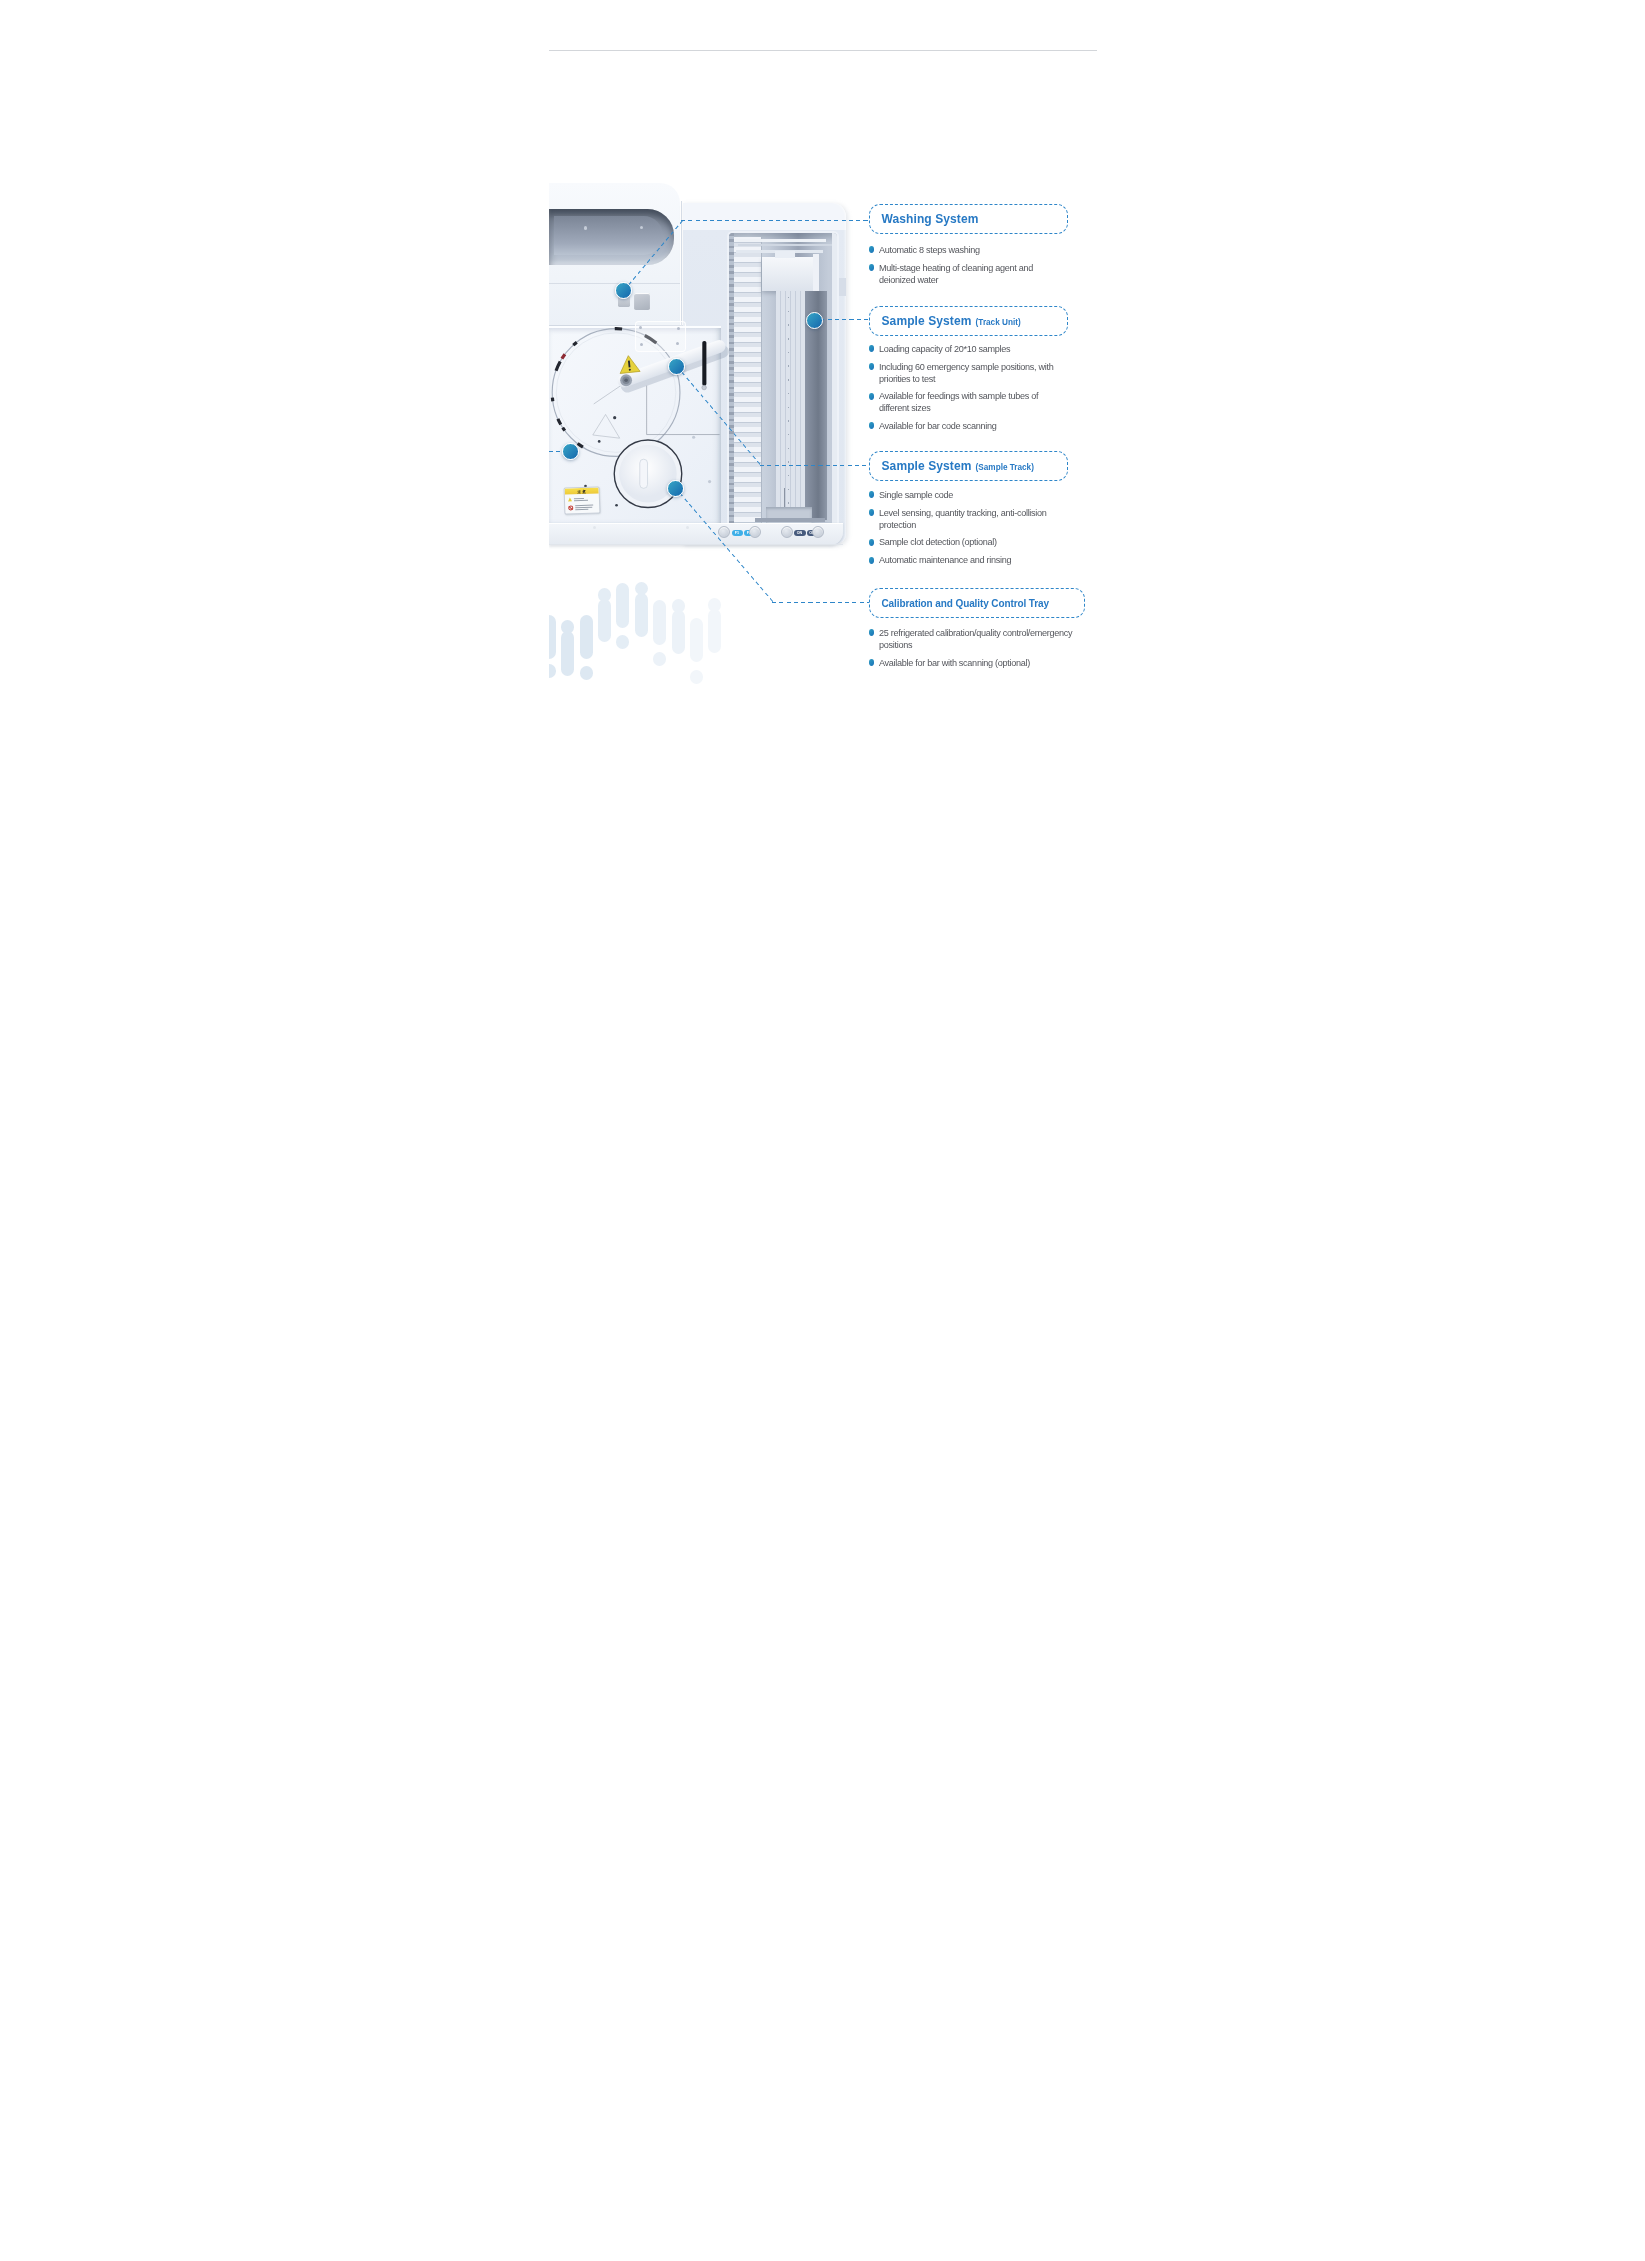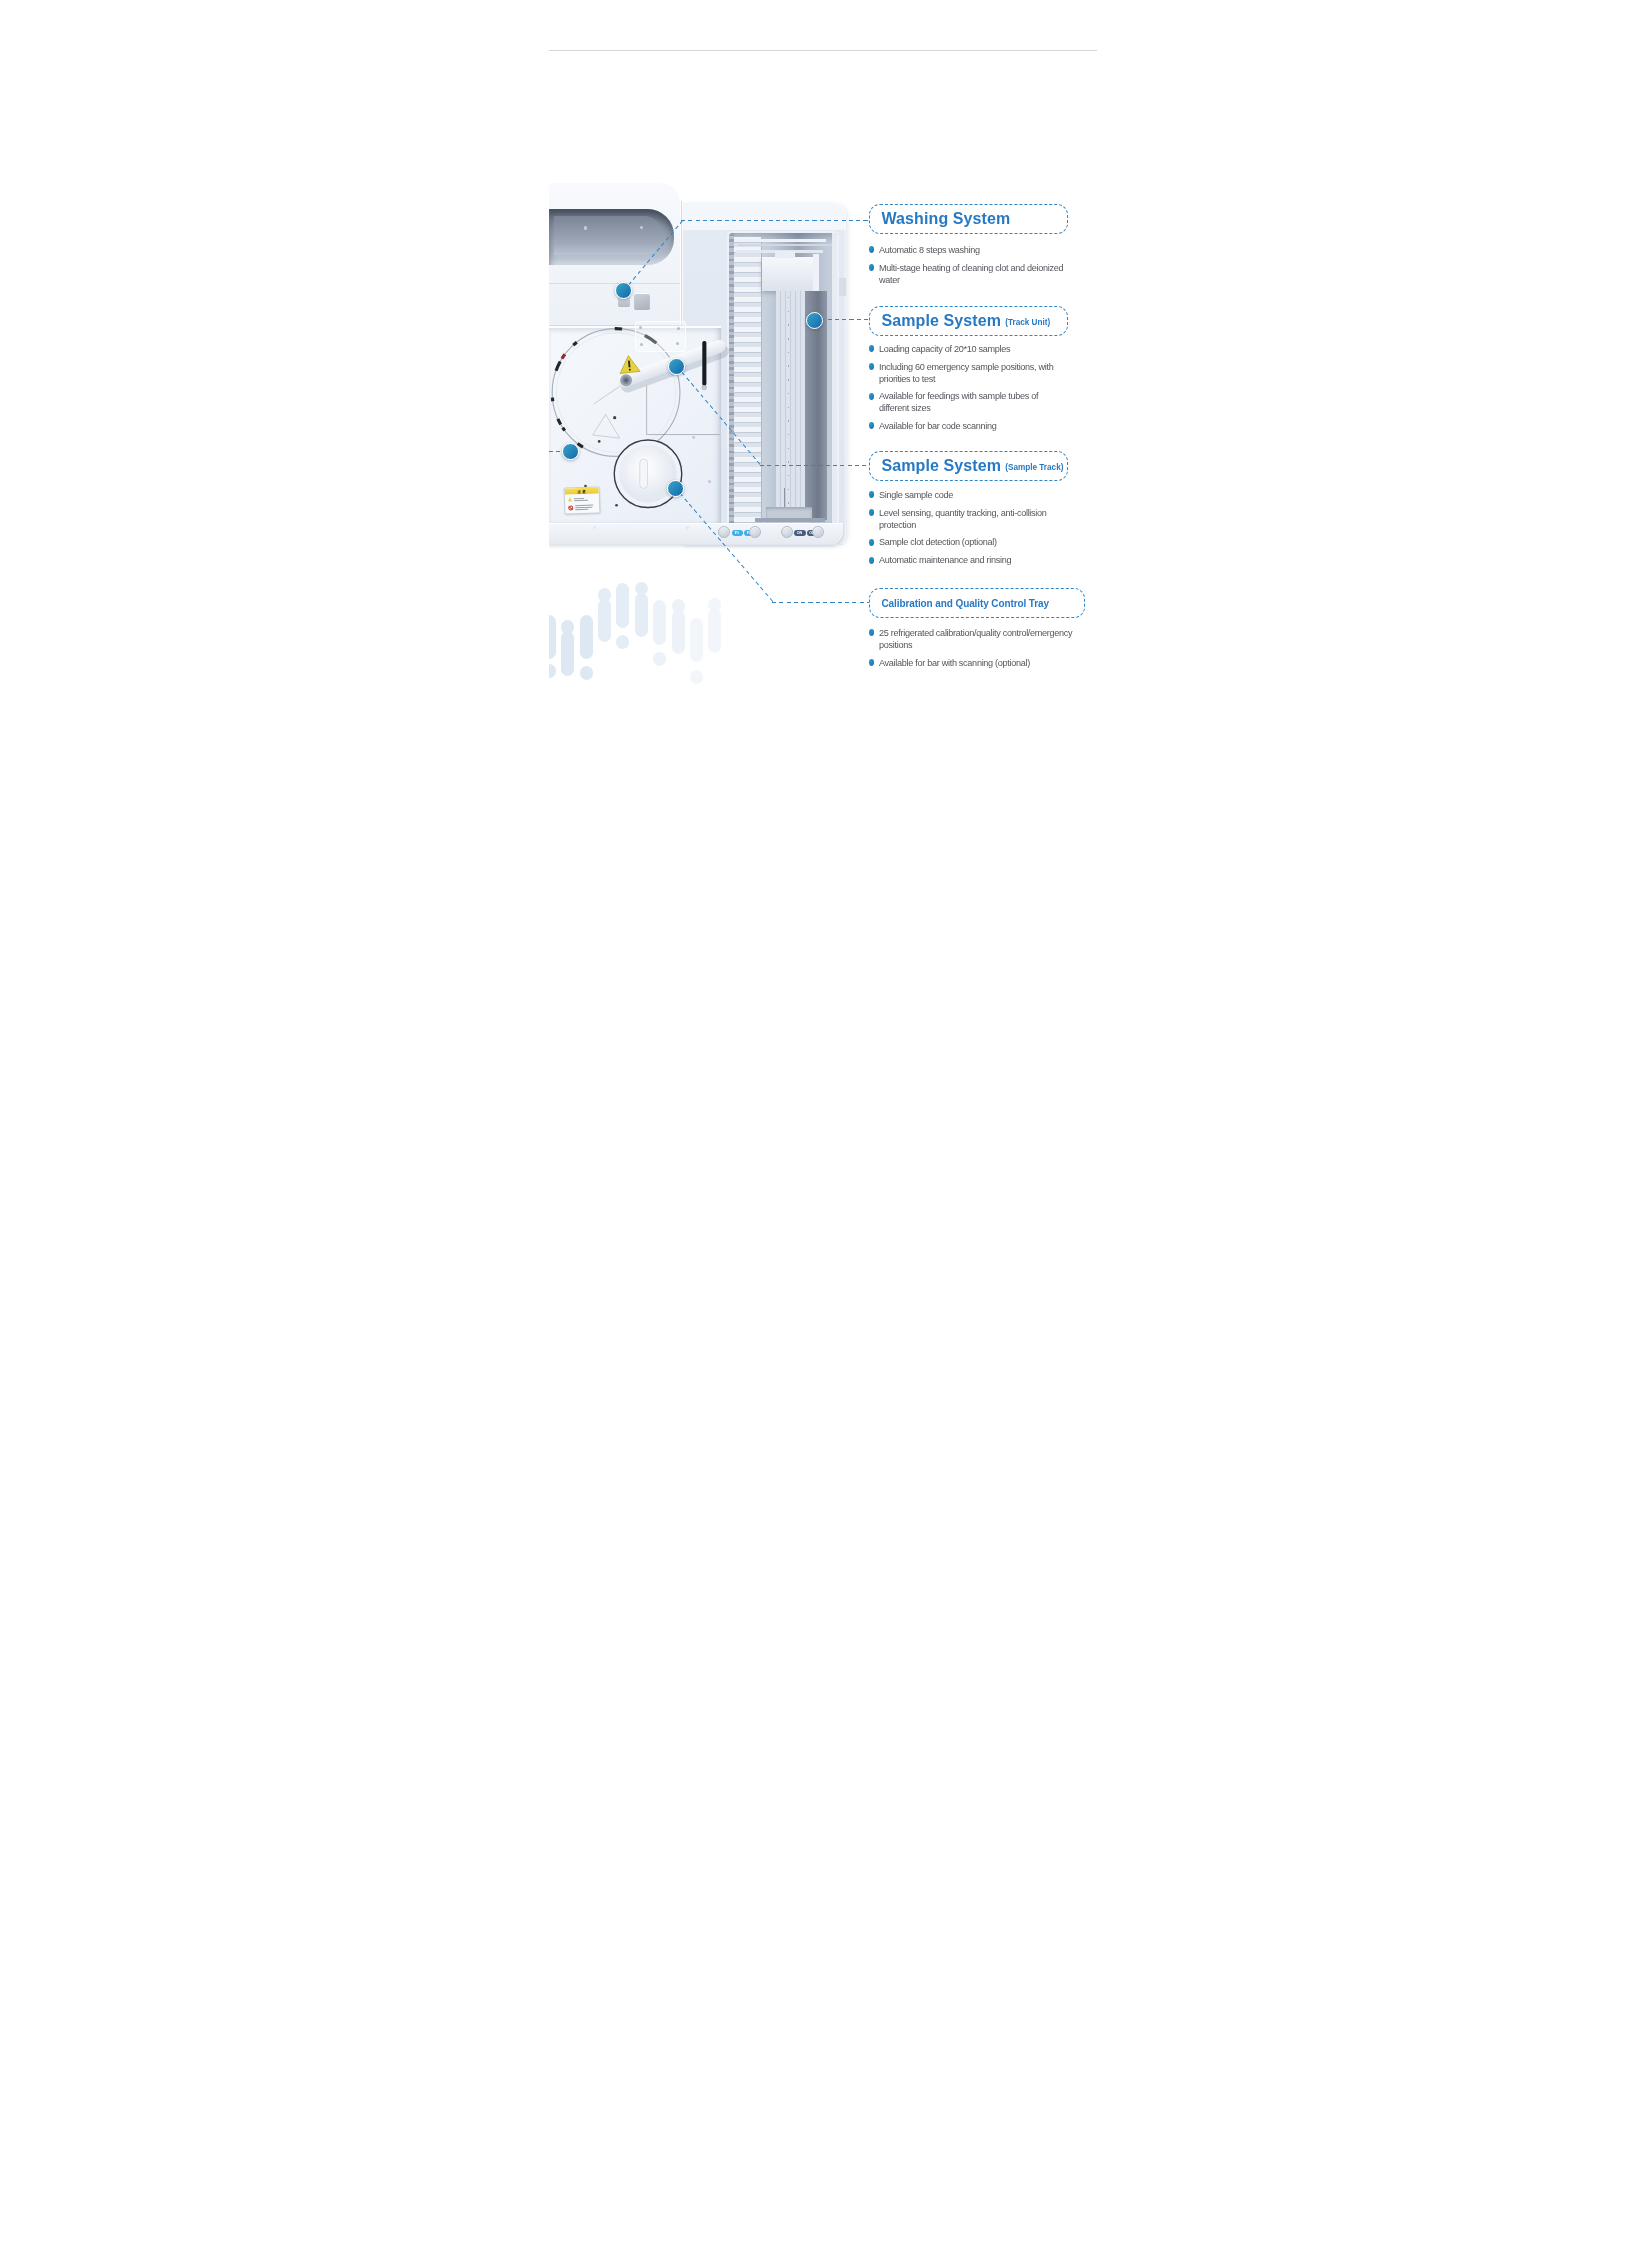--- a/index.html
+++ b/index.html
@@ -95,21 +95,21 @@
   .lead{position:absolute;height:1.4px;
       background:repeating-linear-gradient(90deg,#2e86c9 0 4.1px,rgba(0,0,0,0) 4.1px 7.3px);}
   .diag{transform-origin:0 50%;}
   .marker{position:absolute;width:17px;height:17px;border-radius:50%;box-sizing:border-box;
       background:linear-gradient(135deg,#38a6c6,#1567ad);border:1.8px solid #fff;
       box-shadow:0 0.9px 3.2px rgba(35,70,110,.4);}
 
   
   .callout{position:absolute;border:1.4px dashed #2e86c9;border-radius:11px;background:#fff;
       display:flex;align-items:center;padding:0 12px;box-sizing:border-box;}
-  .callout .t{font-weight:bold;color:#2779c4;font-size:16px;letter-spacing:0.1px;white-space:nowrap;}
+  .callout .t{font-weight:bold;color:#2779c4;font-size:12px;letter-spacing:0.1px;white-space:nowrap;}
   .callout .s{font-weight:bold;color:#2779c4;font-size:8.2px;margin-left:4.1px;margin-top:2.3px;white-space:nowrap;}
   .callout.small .t{font-size:10px;letter-spacing:-0.1px;}
 
   .blist{position:absolute;display:flex;flex-direction:column;gap:6px;width:198px;justify-content:flex-end;}
   .blist.wide{width:220px;}
   .bitem{display:flex;gap:5px;}
   .bdot{flex:0 0 5.5px;width:5.5px;height:6.9px;border-radius:50%;margin-top:1.4px;
       background:linear-gradient(135deg,#2f9ec3,#1a72b8);}
   .btxt{font-size:9.1px;line-height:1.3;color:#54565c;letter-spacing:-0.3px;}
 </style>
@@ -303,21 +303,21 @@
   <div class="callout" style="left:320px;top:204px;width:199px;height:30px;">
     <span class="t">Washing System</span>
   </div>
   <div class="blist" style="left:320px;top:245px;">
     <div class="bitem">
         <span class="bdot"></span>
         <span class="btxt">Automatic 8 steps washing</span>
       </div>
     <div class="bitem">
         <span class="bdot"></span>
-        <span class="btxt">Multi-stage heating of cleaning clot and deionized water</span>
+        <span class="btxt">Multi-stage heating of cleaning agent and deionized water</span>
       </div>
   </div>
 
   <div class="callout" style="left:320px;top:306px;width:199px;height:30px;">
     <span class="t">Sample System</span>
     <span class="s">(Track Unit)</span>
   </div>
   <div class="blist" style="left:320px;top:344px;">
     <div class="bitem">
         <span class="bdot"></span>

